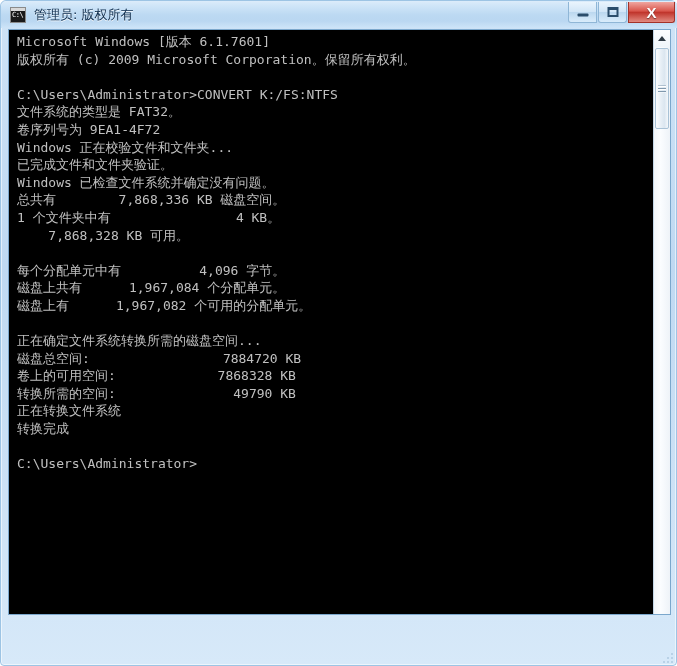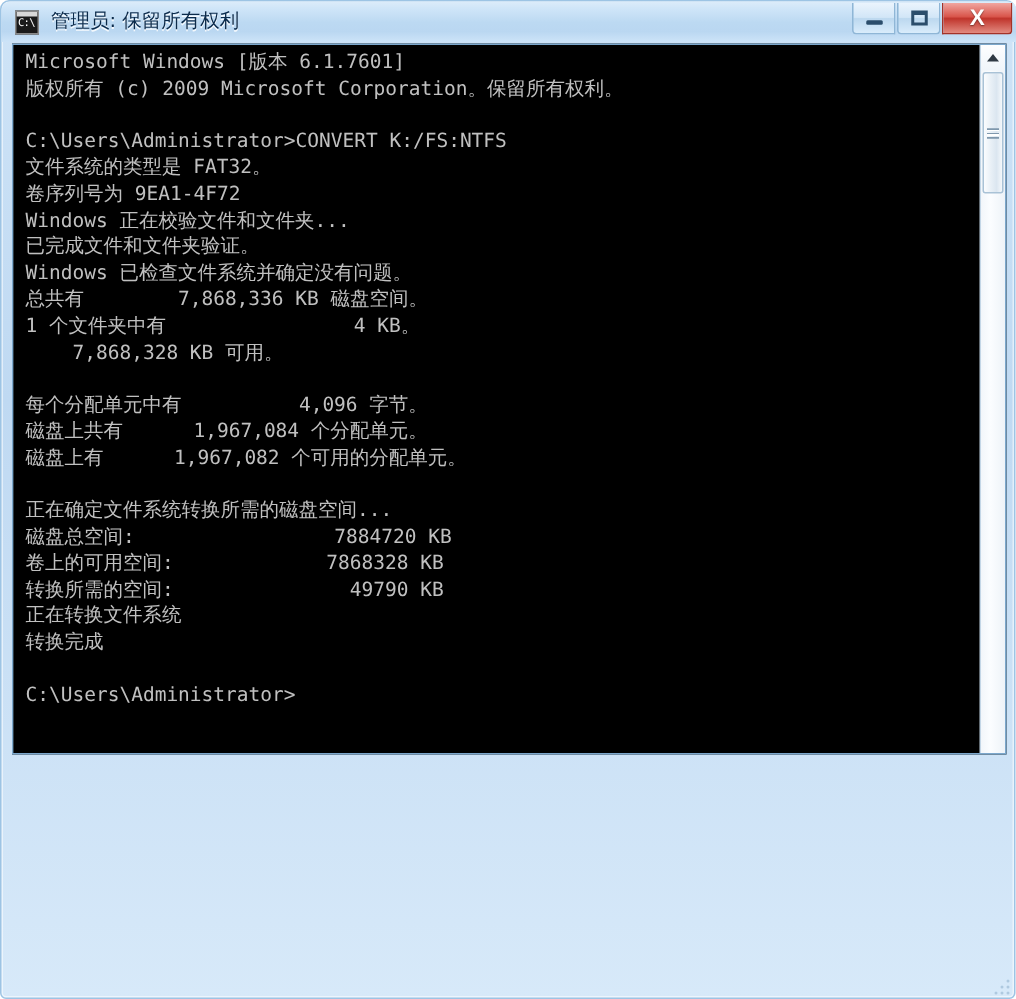--- a/index.html
+++ b/index.html
@@ -130,21 +130,21 @@
     line-height: 15px;
     text-shadow: 0 1px 1px rgba(0,0,0,0.45);
   }
 
   
   .console-frame {
     position: absolute;
     left: 7px;
     top: 28px;
     width: 663px;
-    height: 474px;
+    height: 586px;
     box-sizing: border-box;
     background: #000000;
     border: 1px solid #7ba7cc;
     overflow: hidden;
   }
   .console-screen {
     position: absolute;
     left: 0; top: 0;
     width: 645px;
     height: 624px;
@@ -250,21 +250,21 @@
 <div class="window">
 
   <div class="titlebar">
     <div class="titlebar-inner">
 
       <div class="win-icon">
         <div class="bar"></div>
         <div class="glyph">C:\</div>
       </div>
 
-      <div class="title-text">管理员: 保留所有权利</div>
+      <div class="title-text">管理员: 版权所有</div>
 
       <div class="caption-buttons">
         <div class="cbtn min">
           <span class="mark mark-min"></span>
         </div>
         <div class="cbtn max">
           <span class="mark mark-max"></span>
         </div>
         <div class="cbtn close">
           <span class="mark mark-close">X</span>

